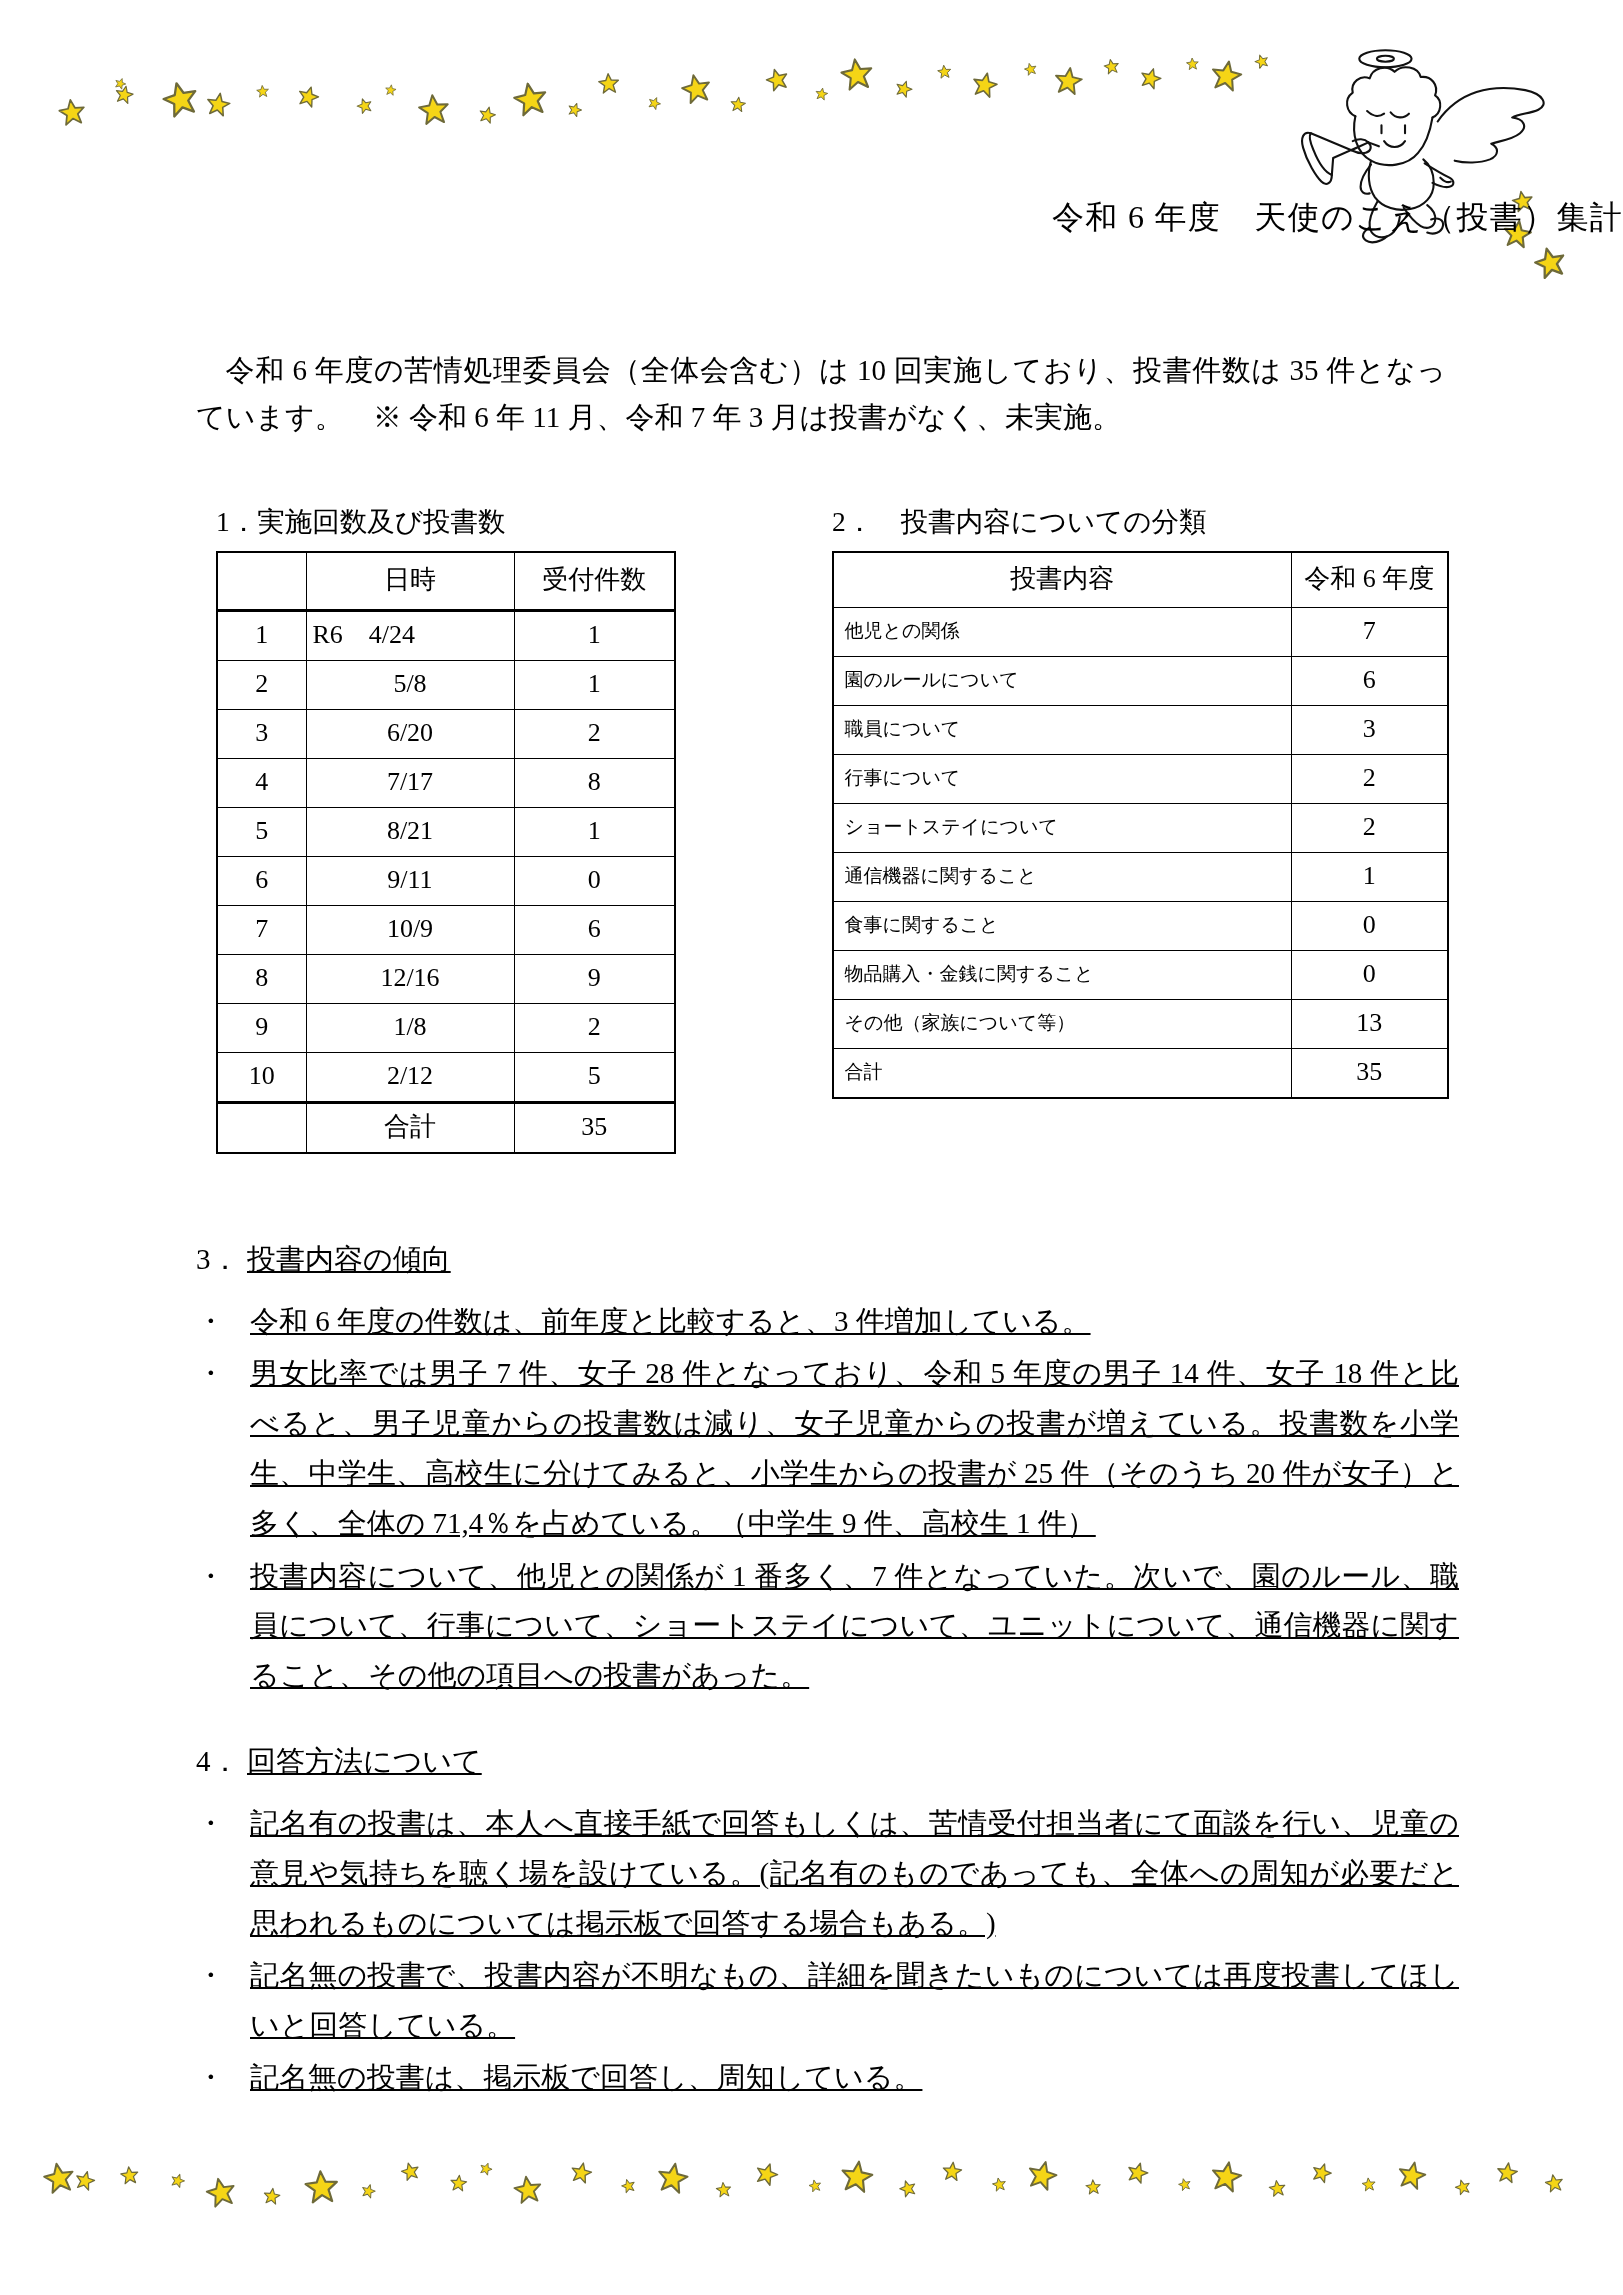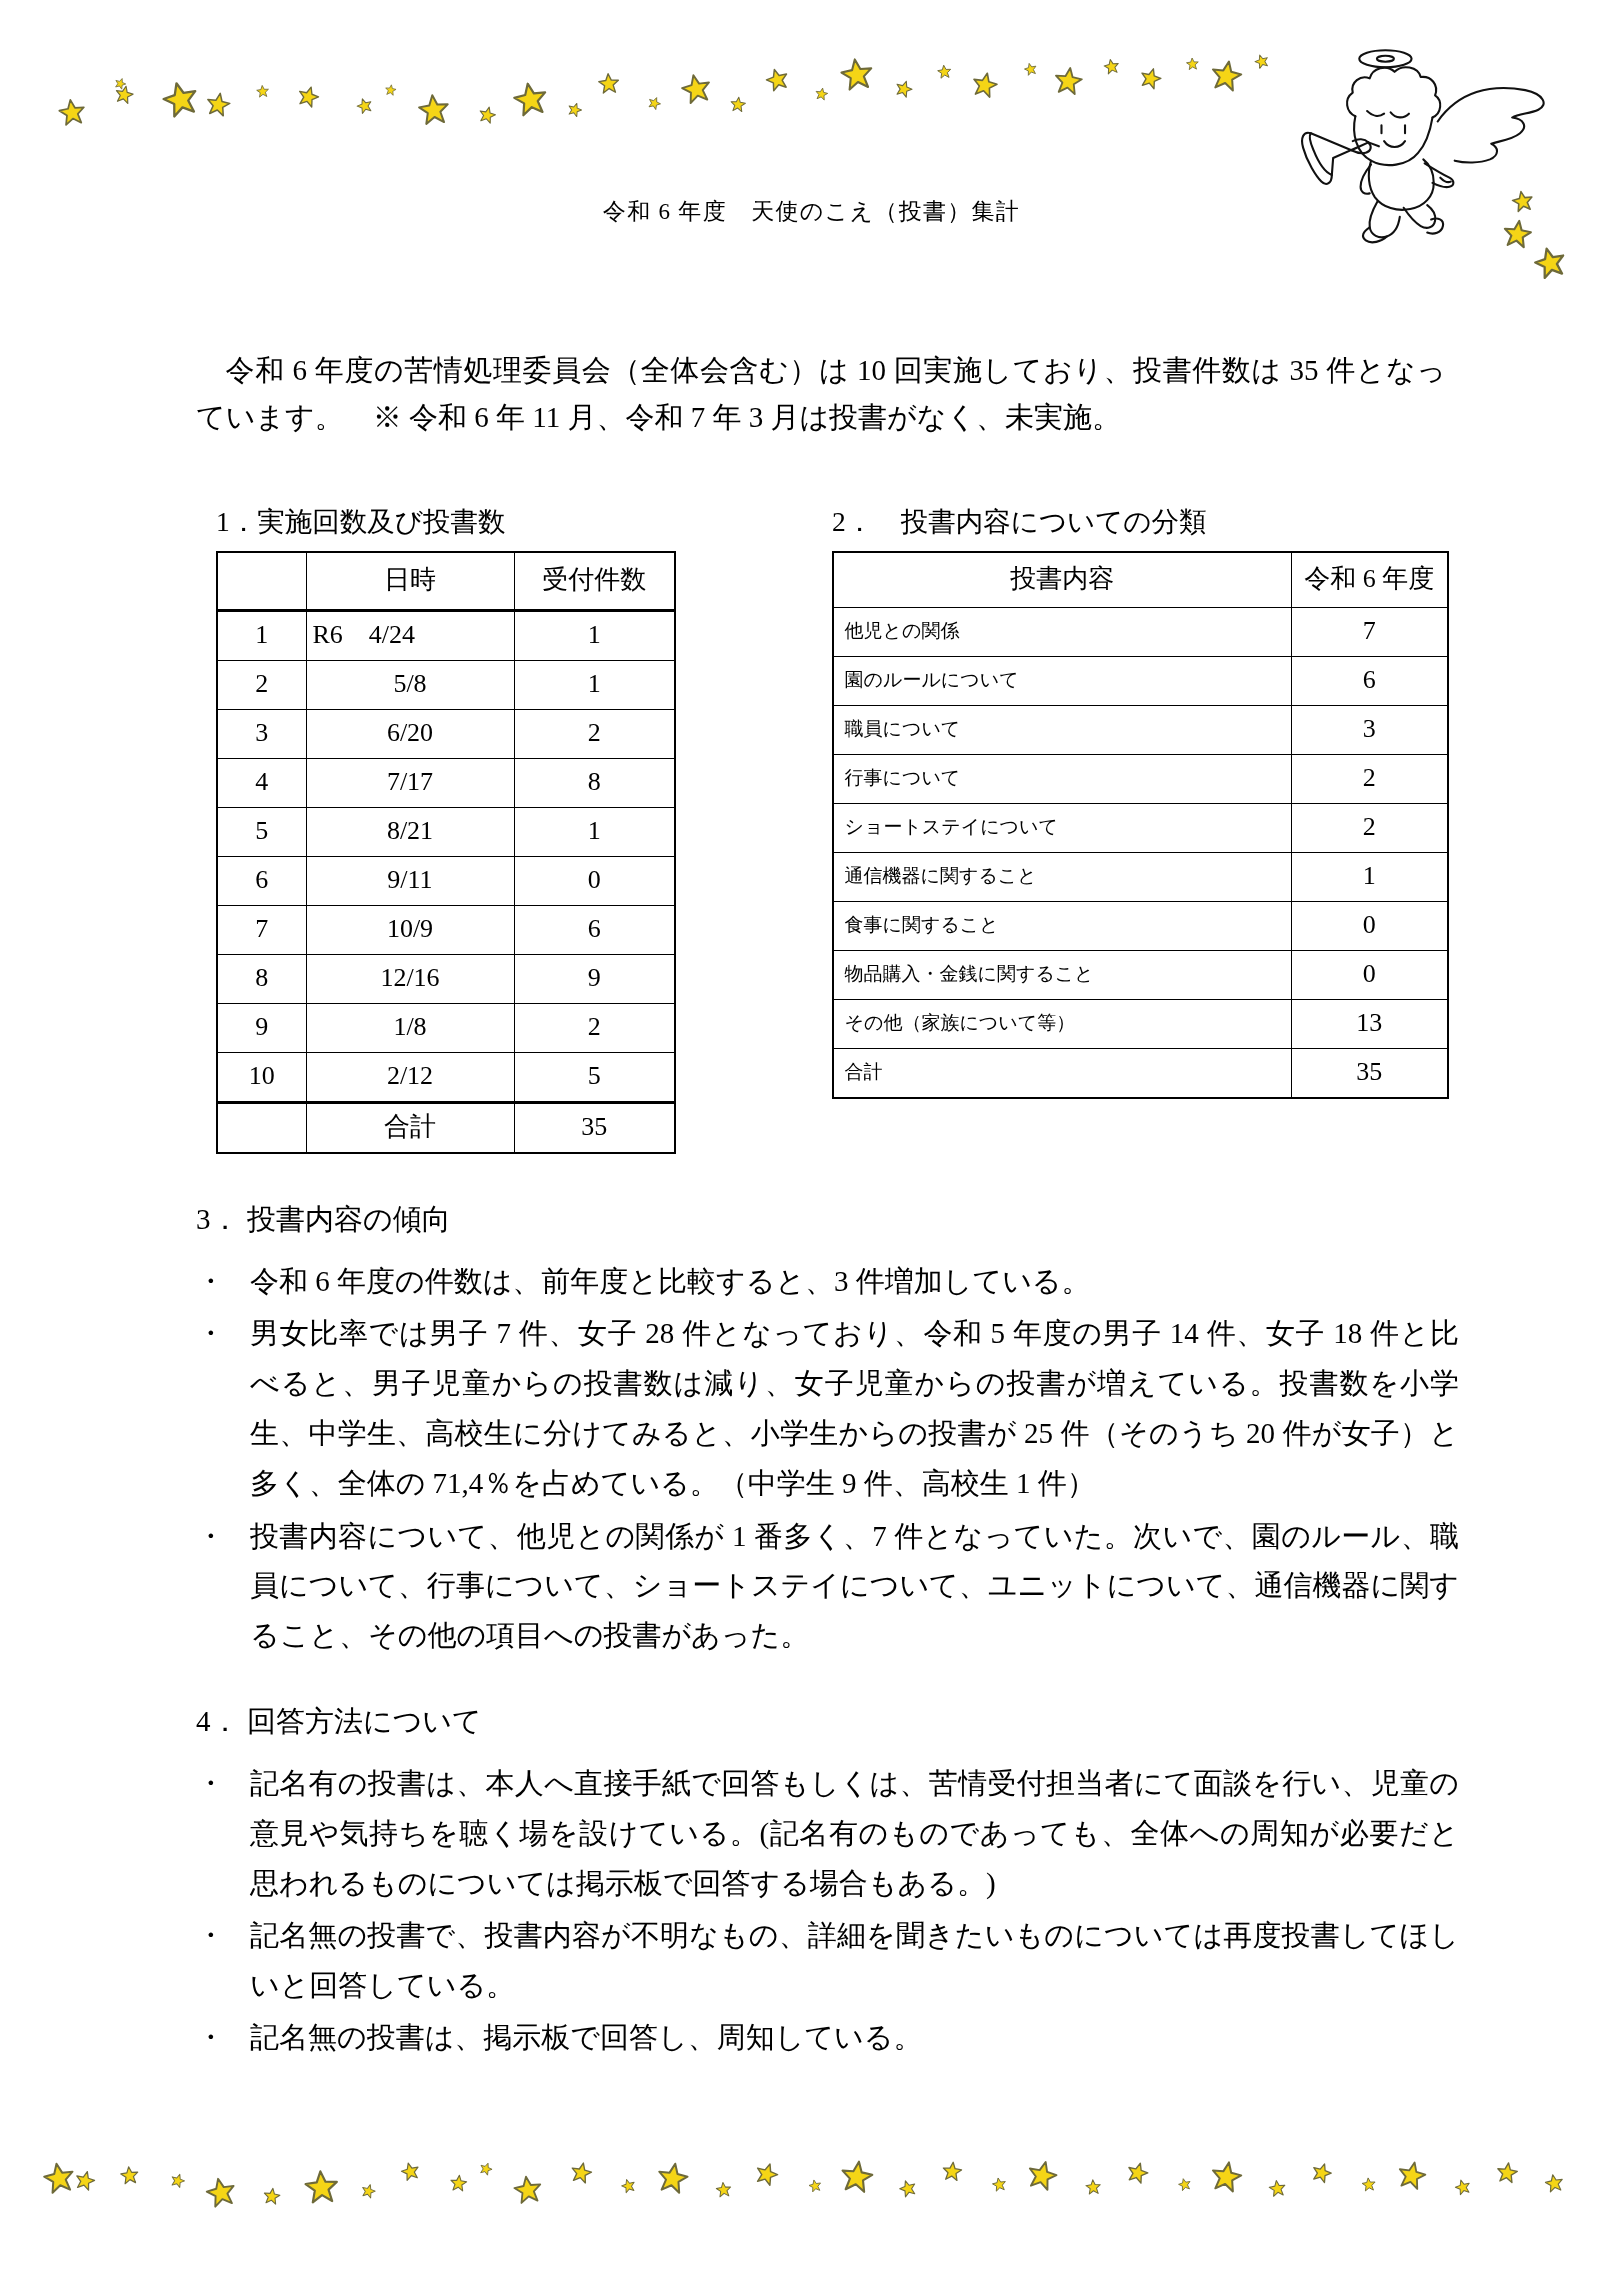--- a/index.html
+++ b/index.html
@@ -44,22 +44,22 @@
     pointer-events: none;
   }
   .angel svg { display: block; width: 100%; height: 100%; }
 
   
   .doc-title {
     position: absolute;
     top: 196px;
     left: 0;
     width: 1623px;
-    text-align: center;
-    font-size: 23px;
+    text-align: right;
+    font-size: 32px;
     letter-spacing: 1.3px;
     white-space: pre;
   }
 
   
   .intro {
     position: absolute;
     top: 347px;
     left: 196px;
     width: 1250px;
@@ -131,23 +131,24 @@
     text-align: left;
     padding-left: 10.5px;
     font-size: 19px;
     letter-spacing: 0px;
   }
   #table-categories td.num { font-size: 26px; }
 
   
   .sections {
     position: absolute;
-    top: 1200px;
+    top: 1240px;
     left: 196px;
     width: 1263px;
+    text-decoration: underline;
   }
   .sec-head {
     font-size: 29px;
     margin: 0 0 17px 0;
     white-space: pre;
   }
   .sec-head .num { display: inline-block; width: 51px; }
 
   ul.bullets {
     list-style: none;

